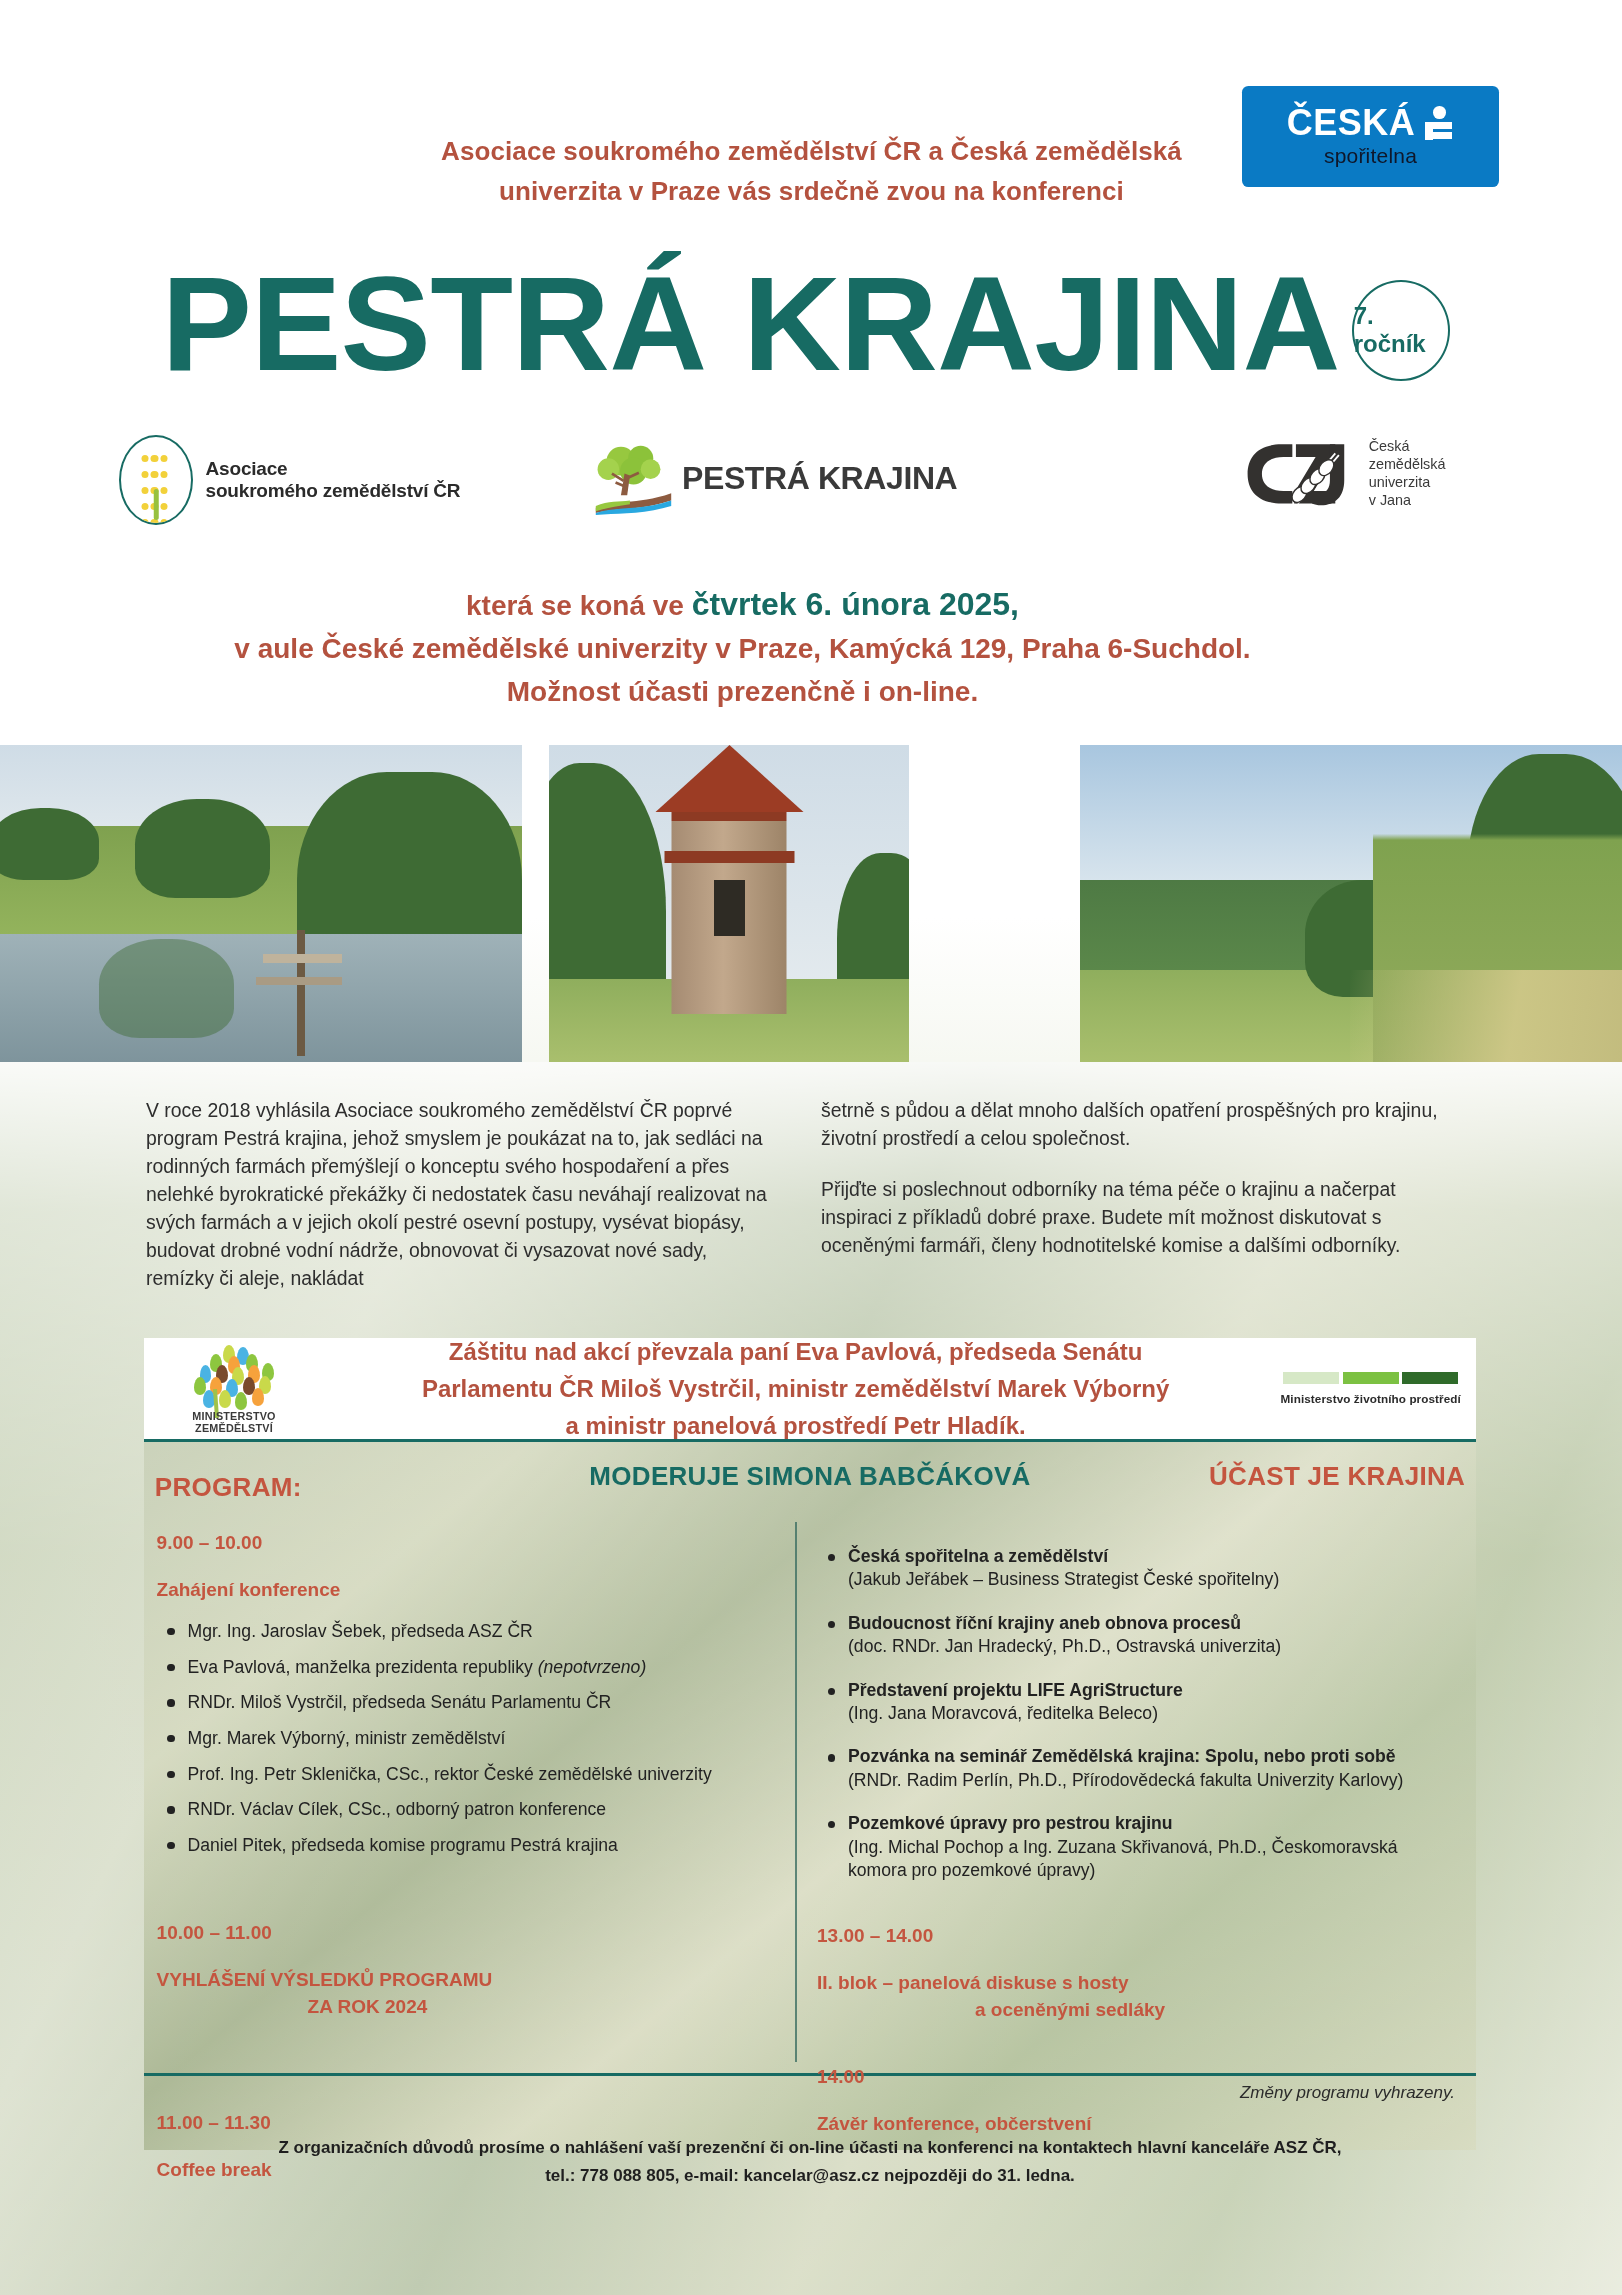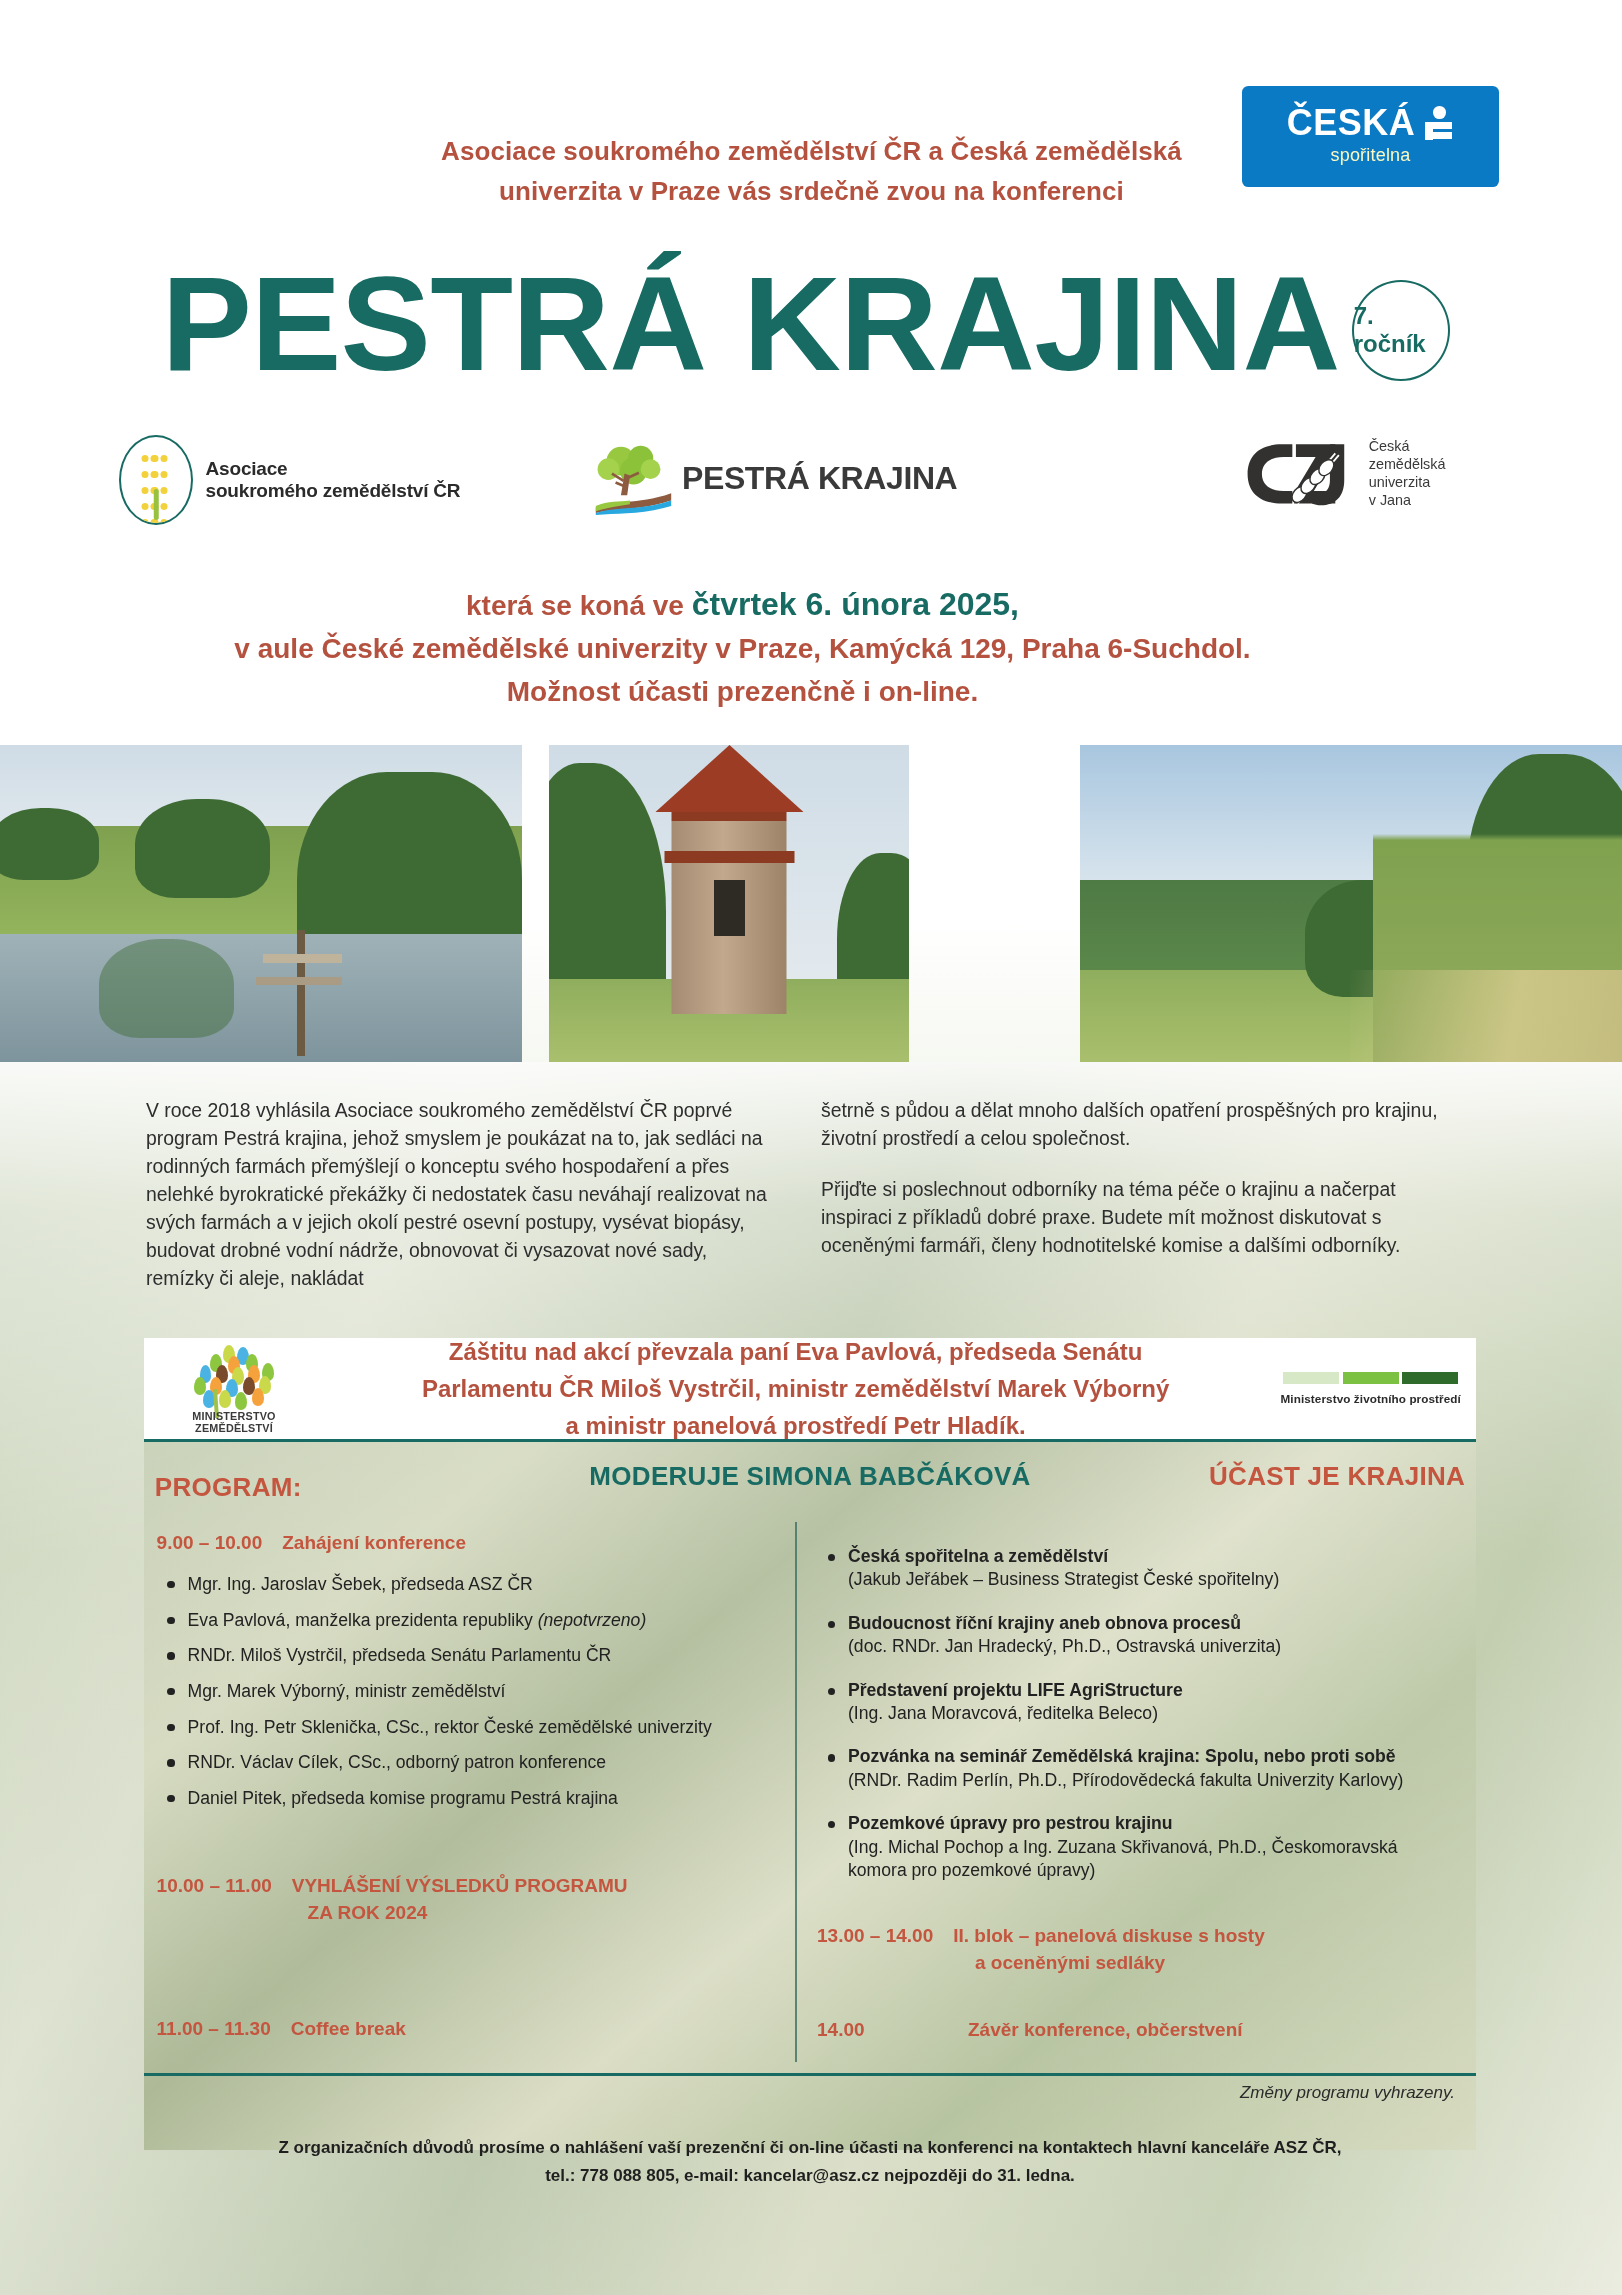--- a/index.html
+++ b/index.html
@@ -36,21 +36,21 @@
   }
   .cs-logo{
     position:absolute;left:1242px;top:86px;width:257px;height:101px;
     background:#0a7ac4;border-radius:6.3px;z-index:3;
     display:flex;flex-direction:column;align-items:center;justify-content:center;
   }
   .cs-logo .l1{
     color:#fff;font-weight:bold;font-size:36px;letter-spacing:0.5px;
     display:flex;align-items:center;gap:8px;line-height:36px;
   }
-  .cs-logo .l2{color:#fef9c3;font-size:18px;line-height:23.4px;margin-top:3px;letter-spacing:0.2px;}
+  .cs-logo .l2{color:#0f172a;font-size:21px;line-height:23.4px;margin-top:3px;letter-spacing:0.2px;}
   .cs-mark{display:inline-block;width:31px;height:34px;position:relative;}
   .cs-mark .dot{position:absolute;left:10px;top:0;width:12.6px;height:12.6px;border-radius:50%;background:#fff;}
   .cs-mark .bar1{position:absolute;left:1.8px;top:15.3px;width:27px;height:7.2px;background:#fff;}
   .cs-mark .bar2{position:absolute;left:1.8px;top:26px;width:27px;height:7.2px;background:#fff;}
   .cs-mark .stem{position:absolute;left:1.8px;top:15.3px;width:8px;height:18px;background:#fff;}
 
   .title-row{
     position:absolute;left:0;top:252px;width:1623px;height:144px;z-index:3;
     display:flex;align-items:center;justify-content:center;gap:23.4px;
   }
@@ -156,21 +156,21 @@
   .prog-header .ph-mid{position:absolute;left:0;top:7.2px;width:1332px;text-align:center;color:#176b63;font-weight:bold;font-size:26px;letter-spacing:0.3px;}
   .prog-header .ph-right{position:absolute;right:10.8px;top:7.2px;color:#c4553f;font-weight:bold;font-size:26px;letter-spacing:0.3px;}
 
   .col-divider{position:absolute;left:651px;top:83px;width:1.8px;height:540px;background:#3d6f63;opacity:.8;}
 
   .pcol{position:absolute;top:90px;font-size:17px;color:#262626;}
   .pcol.l{left:12.6px;width:621px;}
   .pcol.r{left:673px;width:630px;}
 
   .slot{margin-bottom:3.6px;}
-  .slot-head{color:#c4553f;font-weight:bold;font-size:19px;line-height:27px;display:flex;gap:20px;}
+  .slot-head{color:#c4553f;font-weight:bold;font-size:19px;line-height:27px;display:flex;gap:20px;flex-direction:column;}
   .slot-head .t{white-space:nowrap;}
   .slot-head .n{}
   ul.items{list-style:none;margin:16px 0 0 0;padding:0;}
   ul.items li{
     position:relative;padding-left:31px;margin-bottom:11.7px;line-height:24px;font-size:17.6px;color:#222;
   }
   ul.items li:before{
     content:"";position:absolute;left:10.8px;top:9px;width:7.2px;height:7.2px;border-radius:50%;background:#222;
   }
   ul.items.rich li{margin-bottom:20px;line-height:23.4px;}

